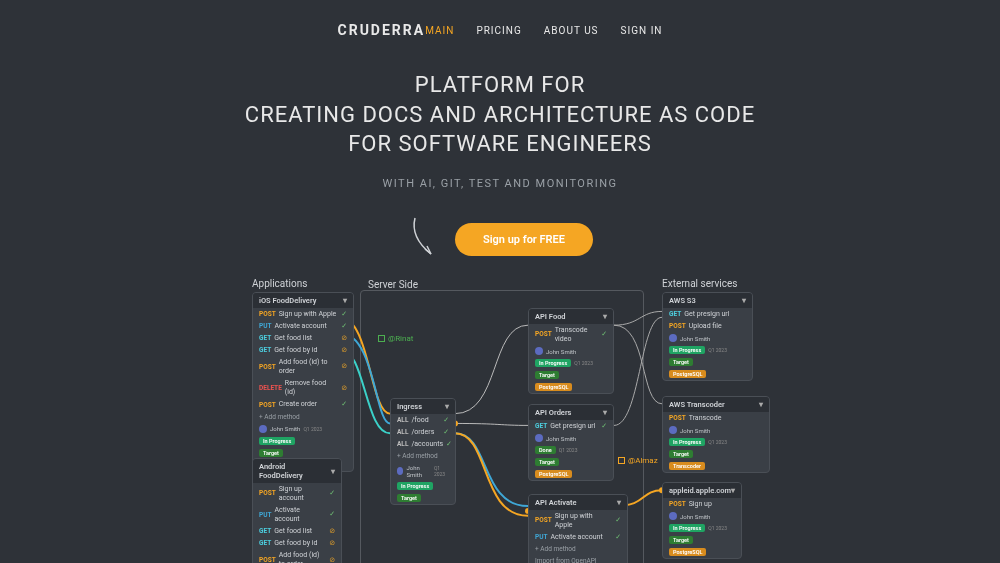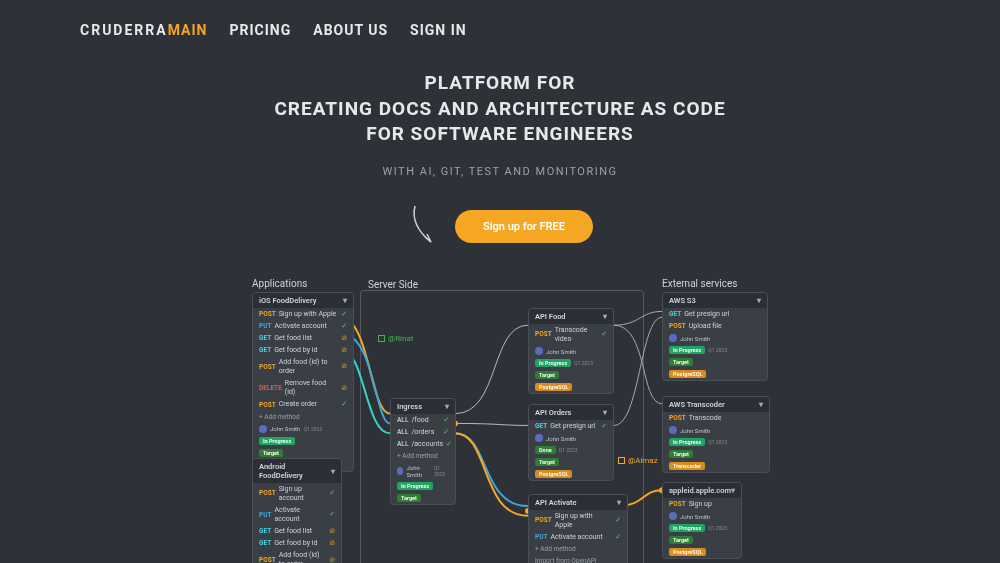--- a/index.html
+++ b/index.html
@@ -15,29 +15,29 @@
     --blue:#2196f3;
     --red:#f44336;
     --purple:#9c27b0;
     --teal:#00bcd4;
   }
   *{box-sizing:border-box;margin:0;padding:0;font-family:-apple-system,BlinkMacSystemFont,"Segoe UI",Roboto,Arial,sans-serif}
   body{background:var(--bg);color:var(--text);width:1000px;height:563px;overflow:hidden;position:relative}
   a{text-decoration:none;color:inherit}
 
   
-  .topbar{display:flex;justify-content:flex-start;align-items:center;padding:22px 80px 0 80px}
+  .topbar{display:flex;justify-content:center;align-items:center;padding:22px 80px 0 80px}
   .brand{font-size:14px;font-weight:700;letter-spacing:2px}
-  .nav{display:flex;gap:22px;font-size:14px;font-weight:700;letter-spacing:1px}
+  .nav{display:flex;gap:22px;font-size:10px;font-weight:400;letter-spacing:1px}
   .nav a{color:var(--text)}
   .nav a.active{color:var(--accent)}
 
   
   .hero{text-align:center;margin-top:32px}
-  .hero h1{font-size:19px;font-weight:700;letter-spacing:1px;line-height:1.35}
+  .hero h1{font-size:22px;font-weight:400;letter-spacing:1px;line-height:1.35}
   .hero .sub{margin-top:18px;font-size:11px;letter-spacing:1.5px;color:var(--muted)}
   .hero-cta{display:flex;align-items:center;justify-content:center;gap:14px;margin-top:26px}
   .arrow{stroke:#cfd2d6;fill:none;stroke-width:1.5}
   .cta-btn{background:var(--orange);color:#fff;border:none;border-radius:22px;padding:10px 28px;font-size:11px;font-weight:600;cursor:pointer}
 
   
   .diagram{position:absolute;left:0;right:0;top:278px;bottom:0}
   .col-label{position:absolute;font-size:10px;color:#cfd2d6}
   .lbl-apps{left:252px;top:0}
   .lbl-server{left:368px;top:1px}
@@ -320,21 +320,21 @@
     <div class="row">
         <span class="m m-put">PUT</span>
         <span>Activate account</span>
         <span class="ck">✓</span>
       </div>
     <div class="add">+ Add method</div>
     <div class="add">Import from OpenAPI</div>
 
   </div>
 
-  <div class="card" style="left:662px;top:14px;width:106px">
+  <div class="card" style="left:662px;top:14px;width:91px">
     <div class="card-hd">
         <span>AWS S3</span>
         <span class="chev">▾</span>
       </div>
     <div class="row">
         <span class="m m-get">GET</span>
         <span>Get presign url</span>
       </div>
     <div class="row">
         <span class="m m-post">POST</span>

